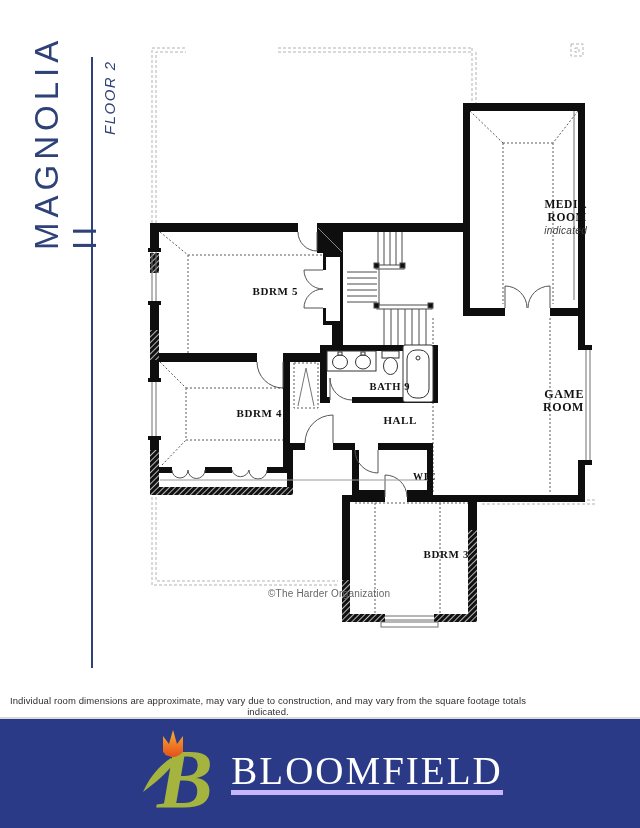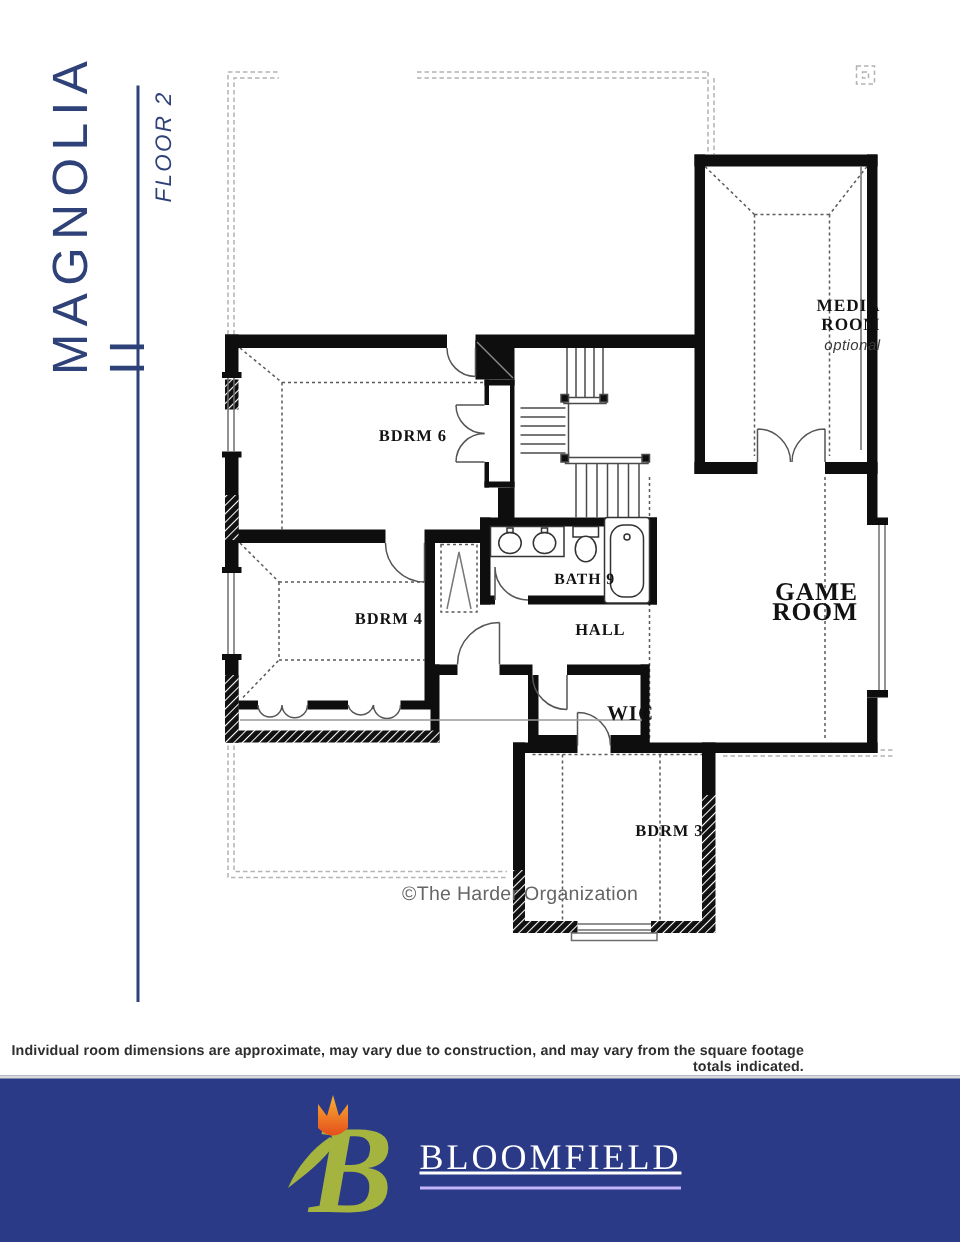--- a/index.html
+++ b/index.html
@@ -14,34 +14,34 @@
   .vfloor{position:absolute;left:101px;top:55px;height:80px;width:22px;
           writing-mode:vertical-rl;transform:rotate(180deg);
           font-size:15px;font-style:italic;letter-spacing:1.5px;color:#2e4178;}
   
   #plan-svg{position:absolute;left:0;top:0;}
   .room-label{position:absolute;text-align:right;color:#121212;
               font-family:"Liberation Serif", serif;font-weight:bold;
               font-size:11px;letter-spacing:0.6px;line-height:13px;}
   .room-sub{display:block;font-family:"Liberation Sans", sans-serif;font-weight:normal;
             font-style:italic;font-size:10px;letter-spacing:0.3px;color:#3a3a3a;}
-  .copyright{position:absolute;left:256px;top:588px;font-size:13px;color:#666;
+  .copyright{position:absolute;left:256px;top:588px;font-size:10px;color:#666;
              letter-spacing:0.2px;padding-left:12px;}
   
-  .disclaimer{position:absolute;left:0;top:695px;width:536px;text-align:right;
-              font-size:9.5px;color:#2e2e2e;letter-spacing:0.1px;font-weight:bold;}
+  .disclaimer{position:absolute;left:0;top:695px;width:536px;text-align:center;
+              font-size:9.5px;color:#2e2e2e;letter-spacing:0.1px;}
   .banner{position:absolute;left:0;top:717px;width:640px;height:111px;
           background:#2a3a86;border-top:2px solid #d9d9d9;box-sizing:border-box;
           display:flex;align-items:center;justify-content:center;}
   .logo{display:flex;align-items:center;}
   .logo-mark{width:88px;height:92px;position:relative;margin-right:6px;}
   .brand-text{display:flex;flex-direction:column;color:#fff;
               font-family:"Liberation Serif", serif;}
-  .brand-top{font-size:24px;line-height:36px;letter-spacing:2px;
-             border-bottom:2px solid #c4b5fd;padding-bottom:1px;text-decoration:underline;}
+  .brand-top{font-size:39px;line-height:36px;letter-spacing:2px;
+             border-bottom:5px solid #c4b5fd;padding-bottom:1px;}
   .brand-bottom{font-size:36px;line-height:38px;letter-spacing:5px;}
 </style>
 </head>
 <body>
 
 <div id="page">
 
   <div class="vtitle">MAGNOLIA II</div>
   <div class="vline"></div>
   <div class="vfloor">FLOOR 2</div>
@@ -234,34 +234,34 @@
       <rect x="338" y="352" width="4" height="3"></rect>
         <rect x="361" y="352" width="4" height="3"></rect>
       <rect x="382" y="351" width="17" height="7"></rect>
       <ellipse cx="390.5" cy="366" rx="7" ry="8.5"></ellipse>
       <rect x="403" y="345" width="30" height="57" rx="2"></rect>
       <rect x="407" y="350" width="22" height="48" rx="9"></rect>
       <circle cx="418" cy="358" r="2"></circle>
     </g>
   </svg>
 
-  <div class="room-label" style="left:178px;top:285px;width:120px;">BDRM 6</div>
+  <div class="room-label" style="left:178px;top:285px;width:120px;">BDRM 5</div>
   <div class="room-label" style="left:162px;top:407px;width:120px;">BDRM 4</div>
   <div class="room-label" style="left:330px;top:380px;width:80px;font-size:10.5px;">BATH 9</div>
   <div class="room-label" style="left:337px;top:414px;width:80px;">HALL</div>
-  <div class="room-label" style="left:376px;top:470px;width:60px;font-size:14px;">WIC</div>
+  <div class="room-label" style="left:376px;top:470px;width:60px;font-size:10px;">WIC</div>
   <div class="room-label" style="left:349px;top:548px;width:120px;">BDRM 3</div>
-  <div class="room-label" style="left:452px;top:388px;width:120px;font-size:17px;">
+  <div class="room-label" style="left:464px;top:388px;width:120px;font-size:12px;">
     <span style="display:block">GAME</span>
     <span style="display:block">ROOM</span>
   </div>
   <div class="room-label" style="left:467px;top:198px;width:120px;font-size:11.5px;">
     <span style="display:block">MEDIA</span>
     <span style="display:block">ROOM</span>
-    <span class="room-sub">optional</span>
+    <span class="room-sub">indicated</span>
   </div>
   <div class="copyright">©The Harder Organization</div>
 
   <div class="disclaimer">Individual room dimensions are approximate, may vary due to construction, and may vary from the square footage totals indicated.</div>
 
   <div class="banner">
     <div class="logo">
       <svg class="logo-mark" width="88" height="92" viewBox="0 0 88 92">
         <g>
           <path d="M34,30 C22,38 12,50 6,64 C18,55 30,45 38,34 Z" fill="#a4b43f"></path>

